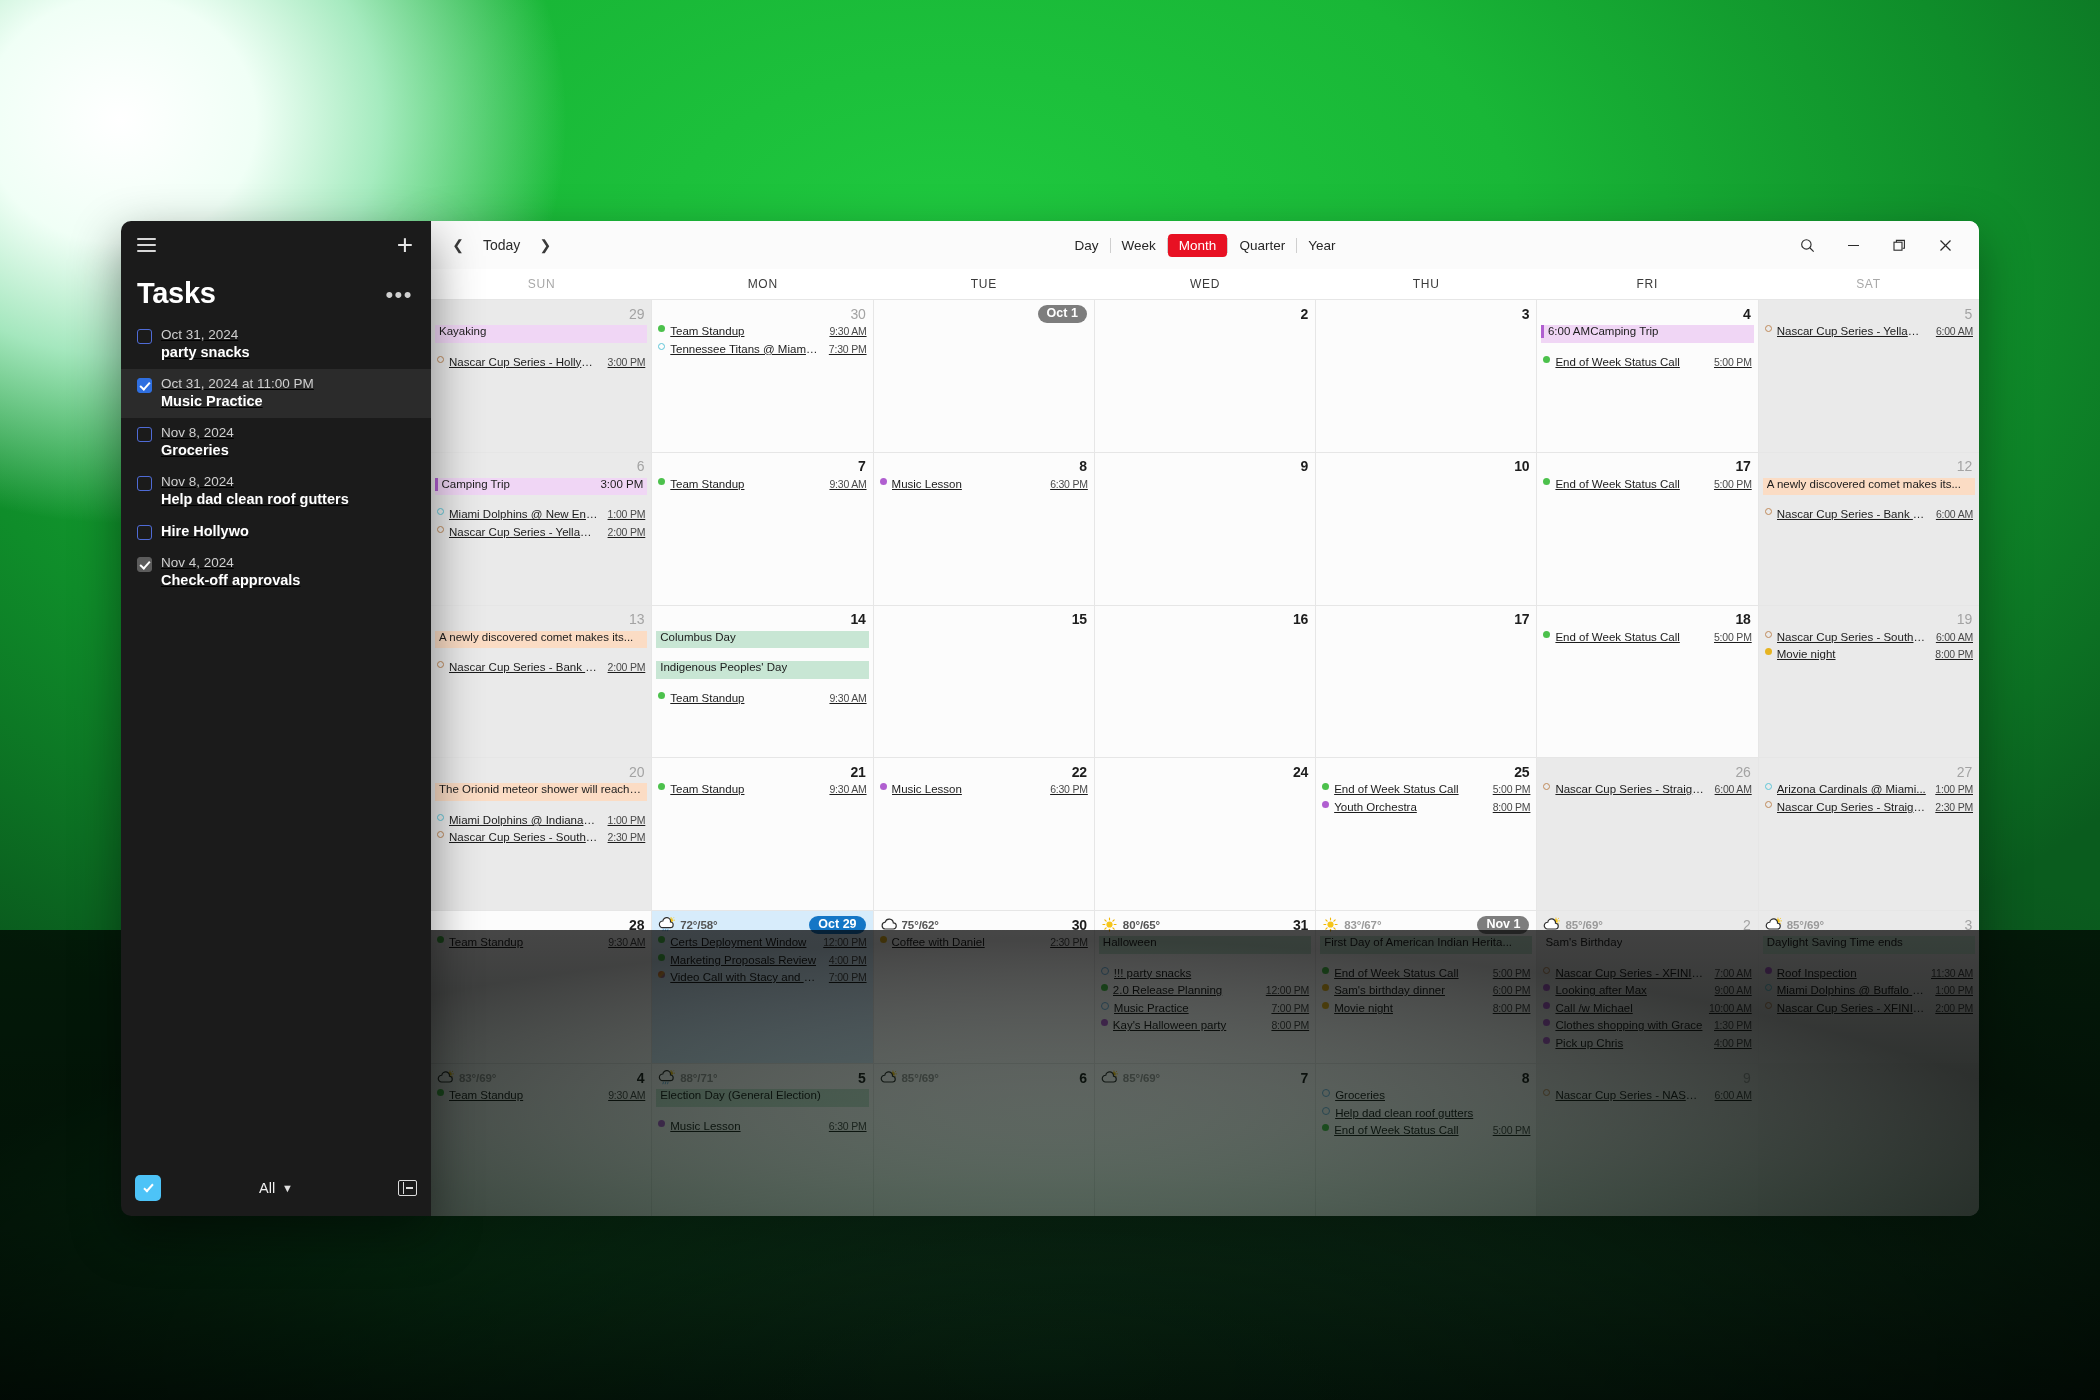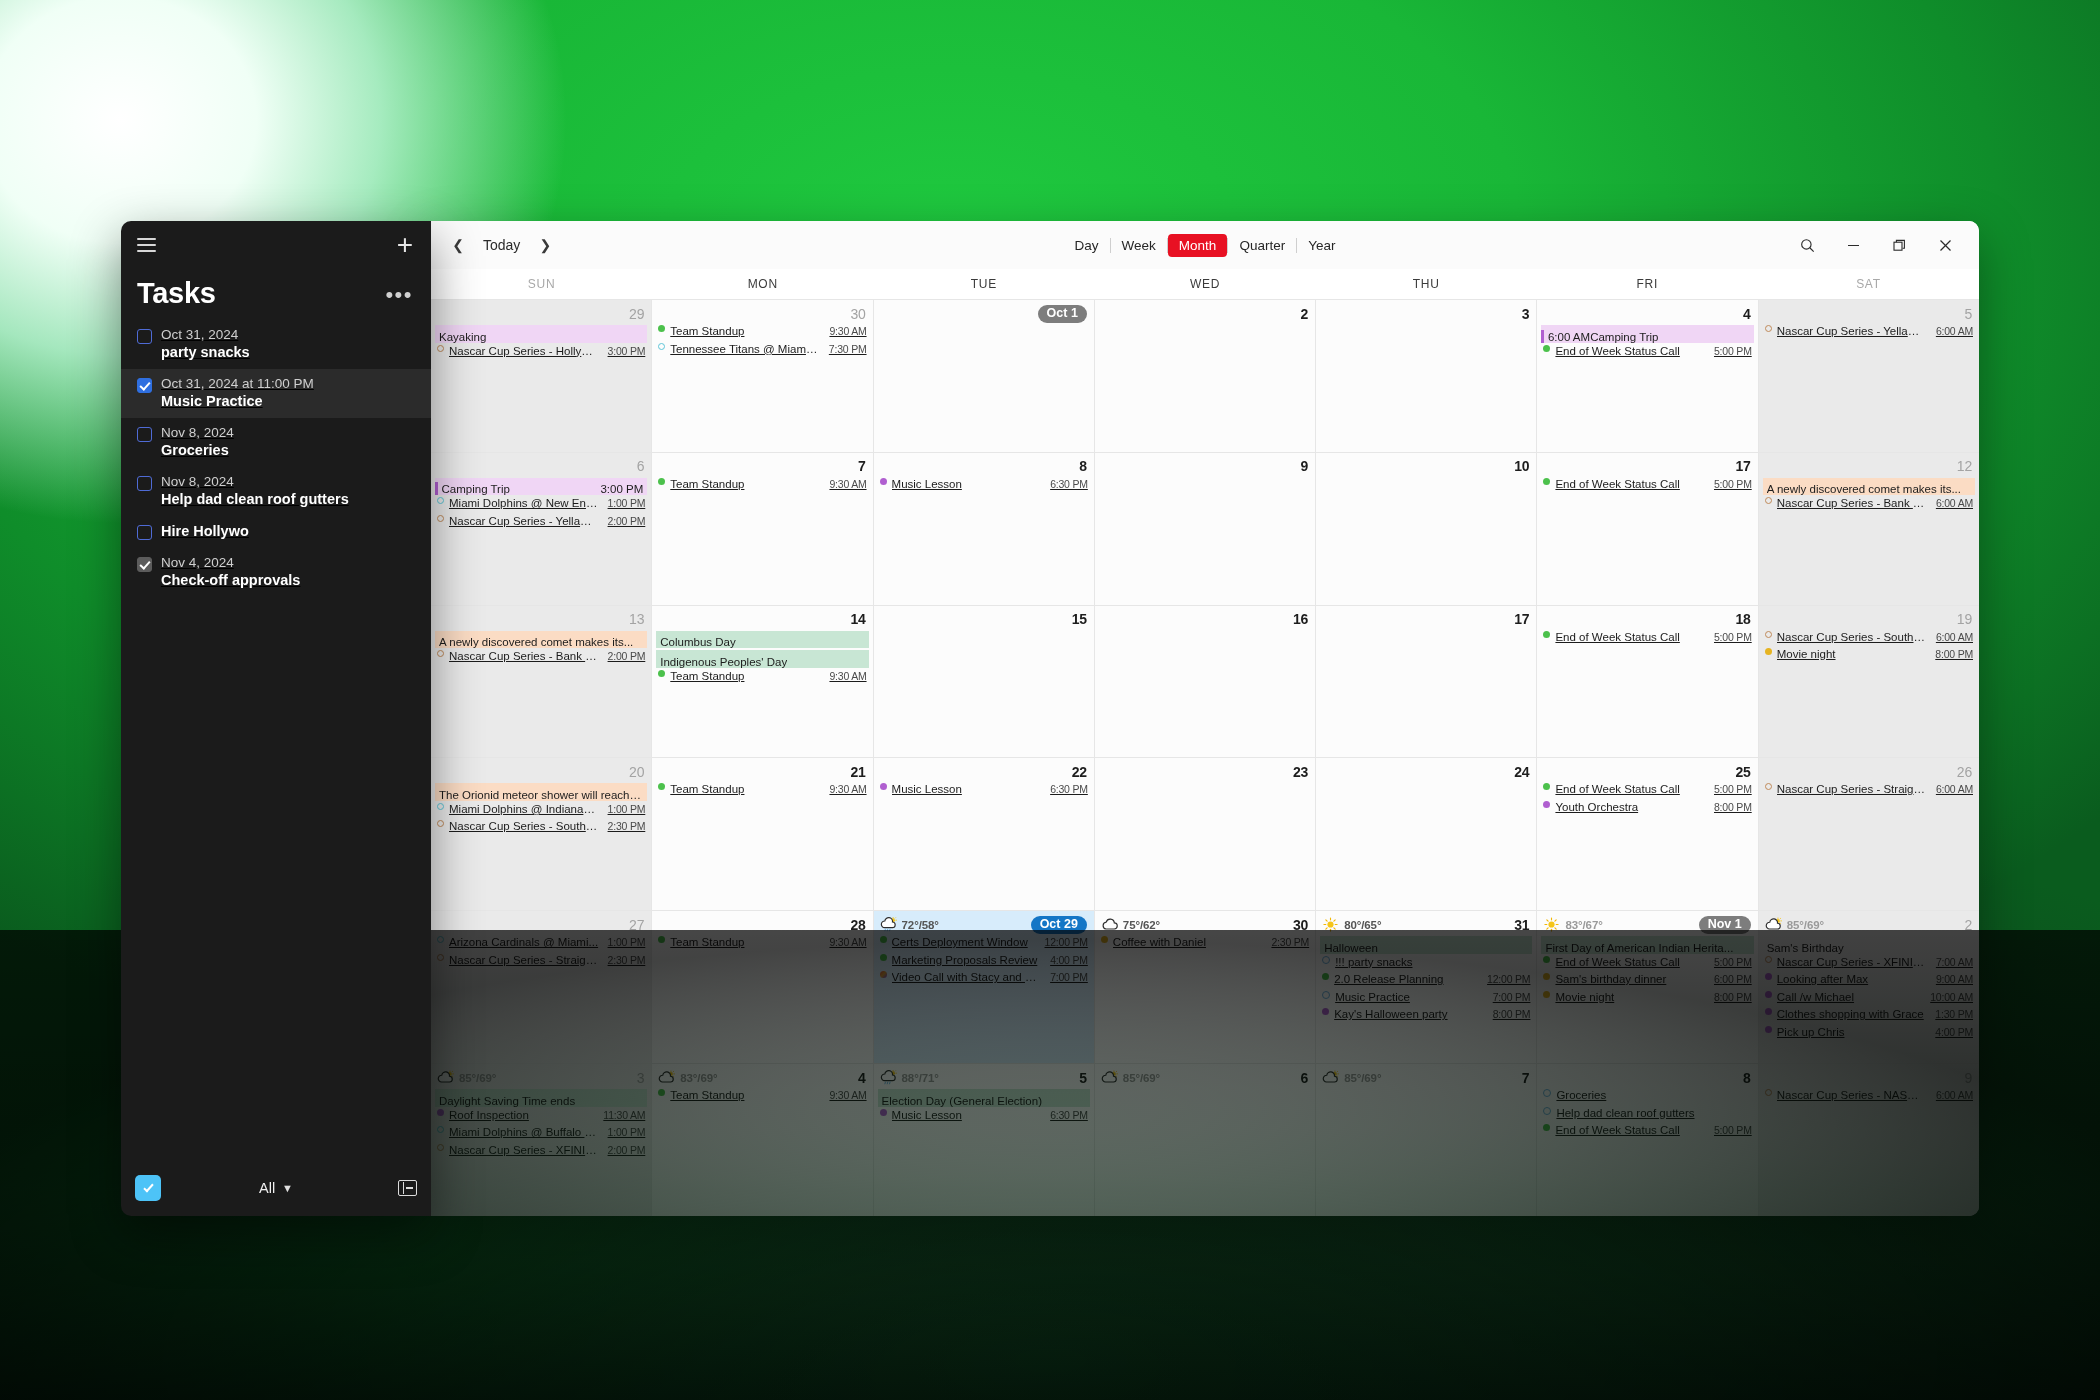--- a/index.html
+++ b/index.html
@@ -195,22 +195,22 @@
   .ev .ring.task { border-color: #6fb3e0; width: 8px; height: 8px; flex: 0 0 8px; }
   .ev .etitle {
     overflow: hidden; text-overflow: ellipsis; white-space: nowrap; flex: 1 1 auto;
   }
   .ev .etime {
     font-size: 10.5px; color: #4a4a4a; flex: 0 0 auto; padding-left: 4px; letter-spacing: -0.2px;
   }
 
   .banner {
     height: 17.5px; font-size: 11.5px; color: #1c1c1c;
-    display: flex; align-items: flex-end; padding: 0 4px;
-    overflow: hidden; white-space: nowrap; margin-bottom: 2px;
+    display: flex; align-items: flex-start; padding: 0 4px;
+    overflow: hidden; white-space: nowrap; margin-bottom: 13px;
   }
   .banner span { overflow: hidden; text-overflow: ellipsis; }
   .banner.purple { background: #f0d6f5; }
   .banner.green { background: #c8e6d4; }
   .banner.orange { background: #fbdcc4; }
   .banner.purple-bar { background: #f0d6f5; padding-left: 0; }
   .banner.purple-bar::before { content:""; display:block; width:2.5px; height: 13px; background:#b05fd0; margin-right:4px; flex:0 0 2.5px;}
 
   .ev .dot.green { background: #4cc14c; }
   .ev .dot.purple { background: #b05fd0; }
@@ -653,27 +653,20 @@
           <div class="ev">
             <span class="dot purple"></span>
             <span class="etitle">Music Lesson</span>
             <span class="etime">6:30 PM</span>
           </div>
         </div>
       </div>
       <div class="cell">
         <div class="cell-head">
           <span></span>
-          <span class="daynum">23</span>
-        </div>
-        <div class="events"></div>
-      </div>
-      <div class="cell">
-        <div class="cell-head">
-          <span></span>
           <span class="daynum">24</span>
         </div>
         <div class="events"></div>
       </div>
       <div class="cell">
         <div class="cell-head">
           <span></span>
           <span class="daynum">25</span>
         </div>
         <div class="events">

